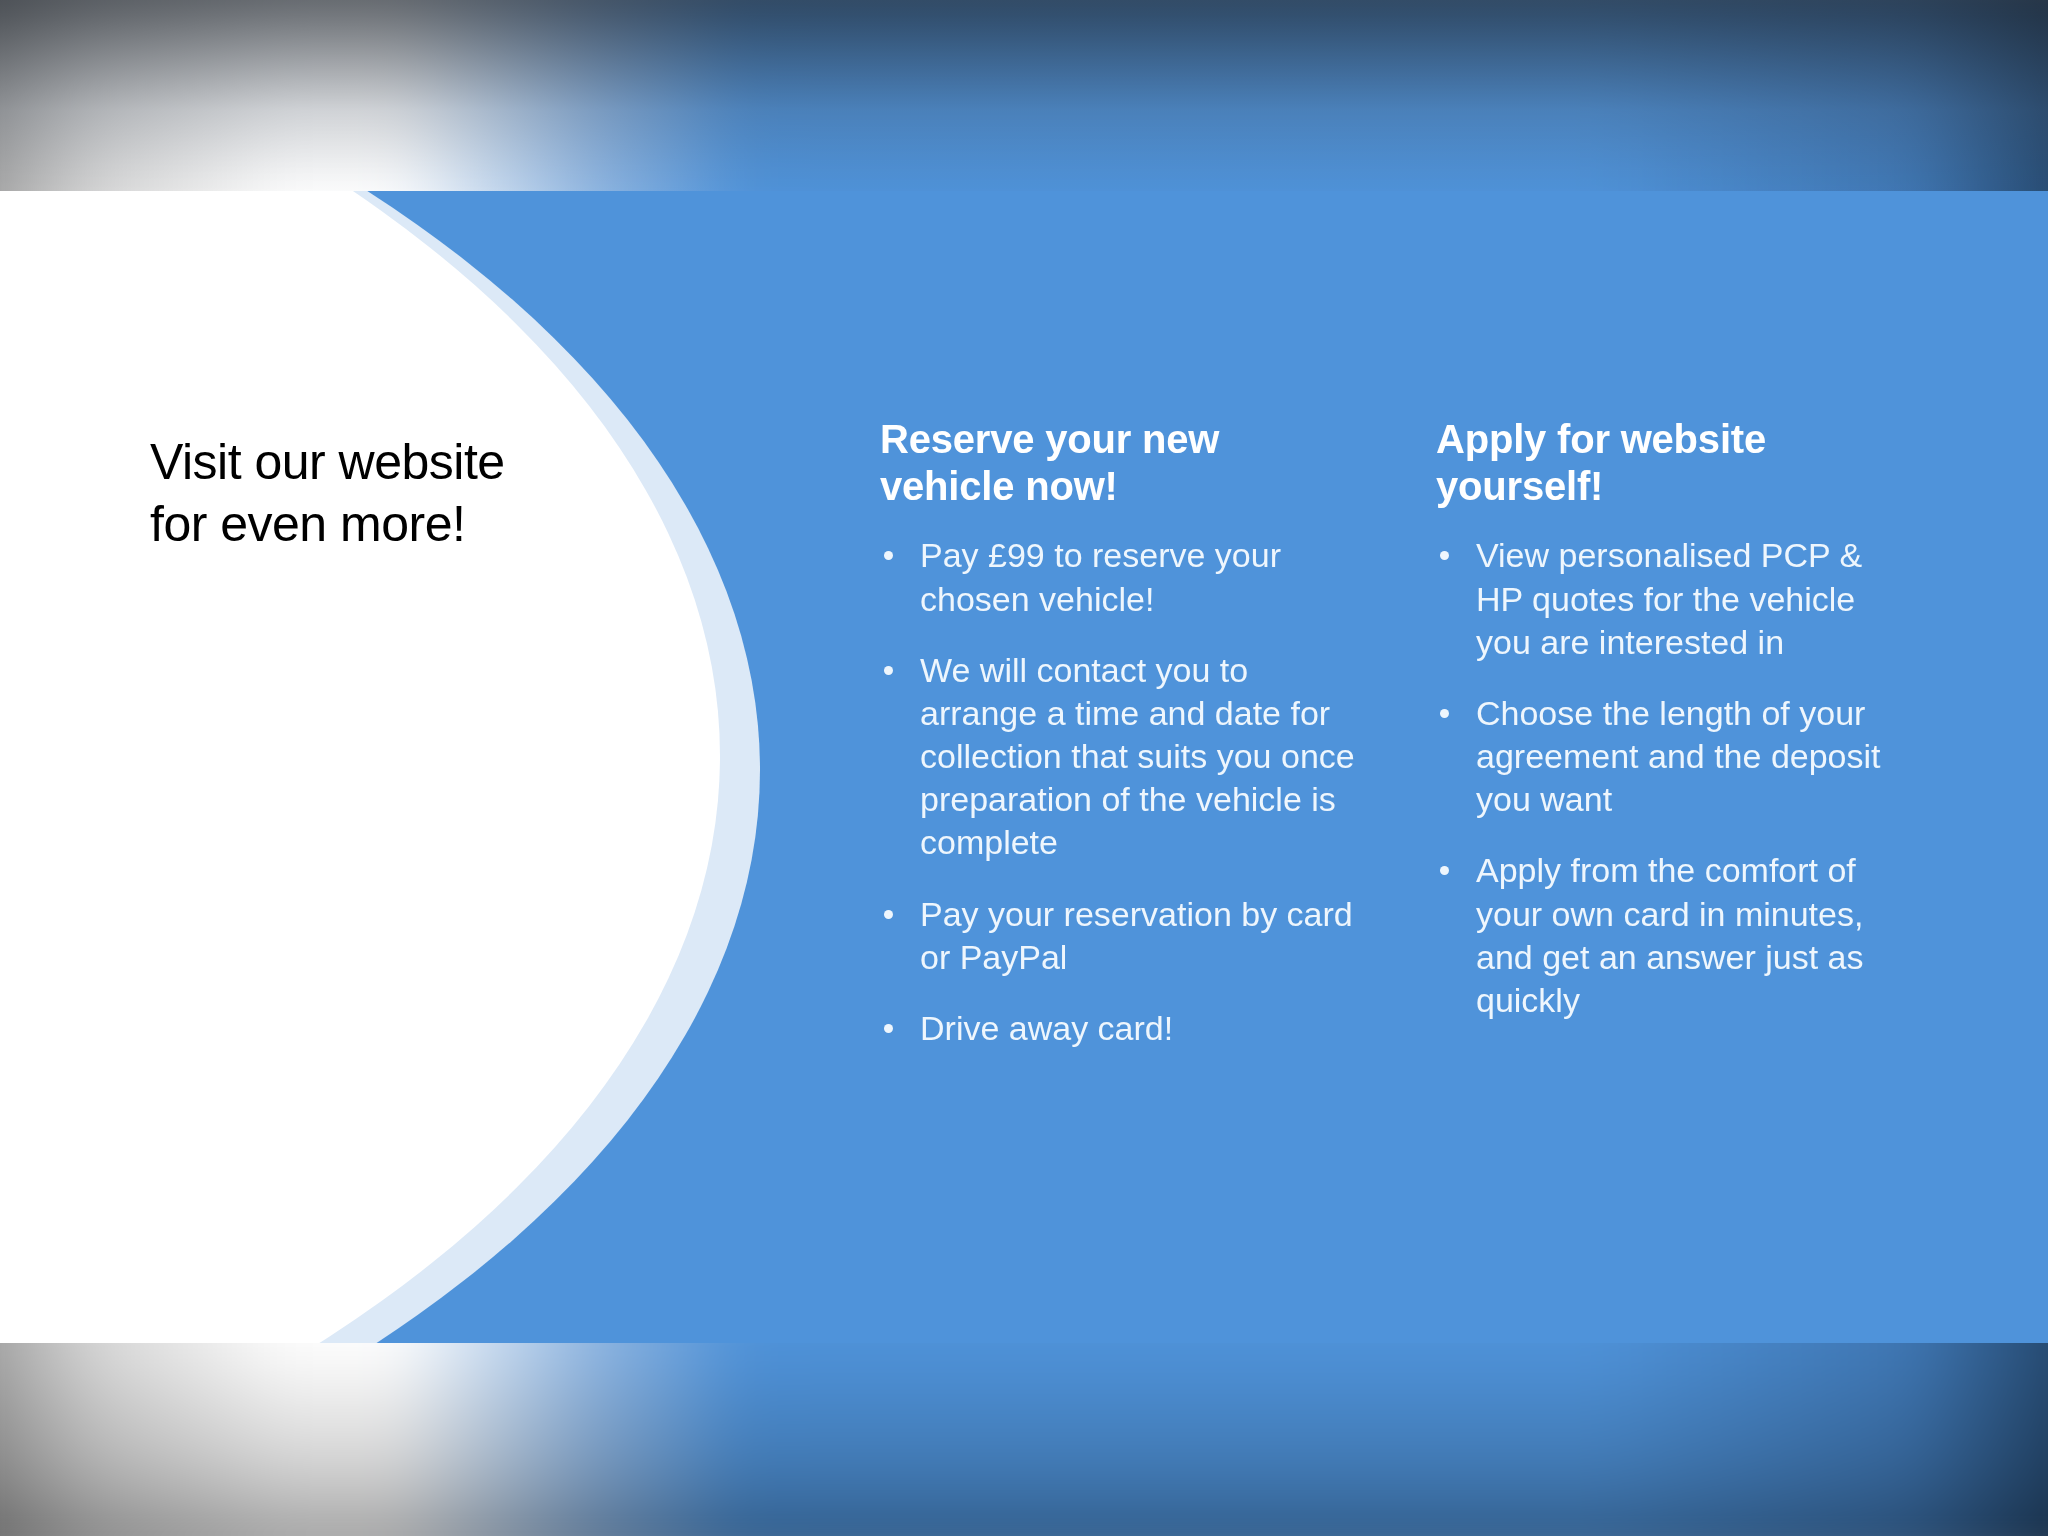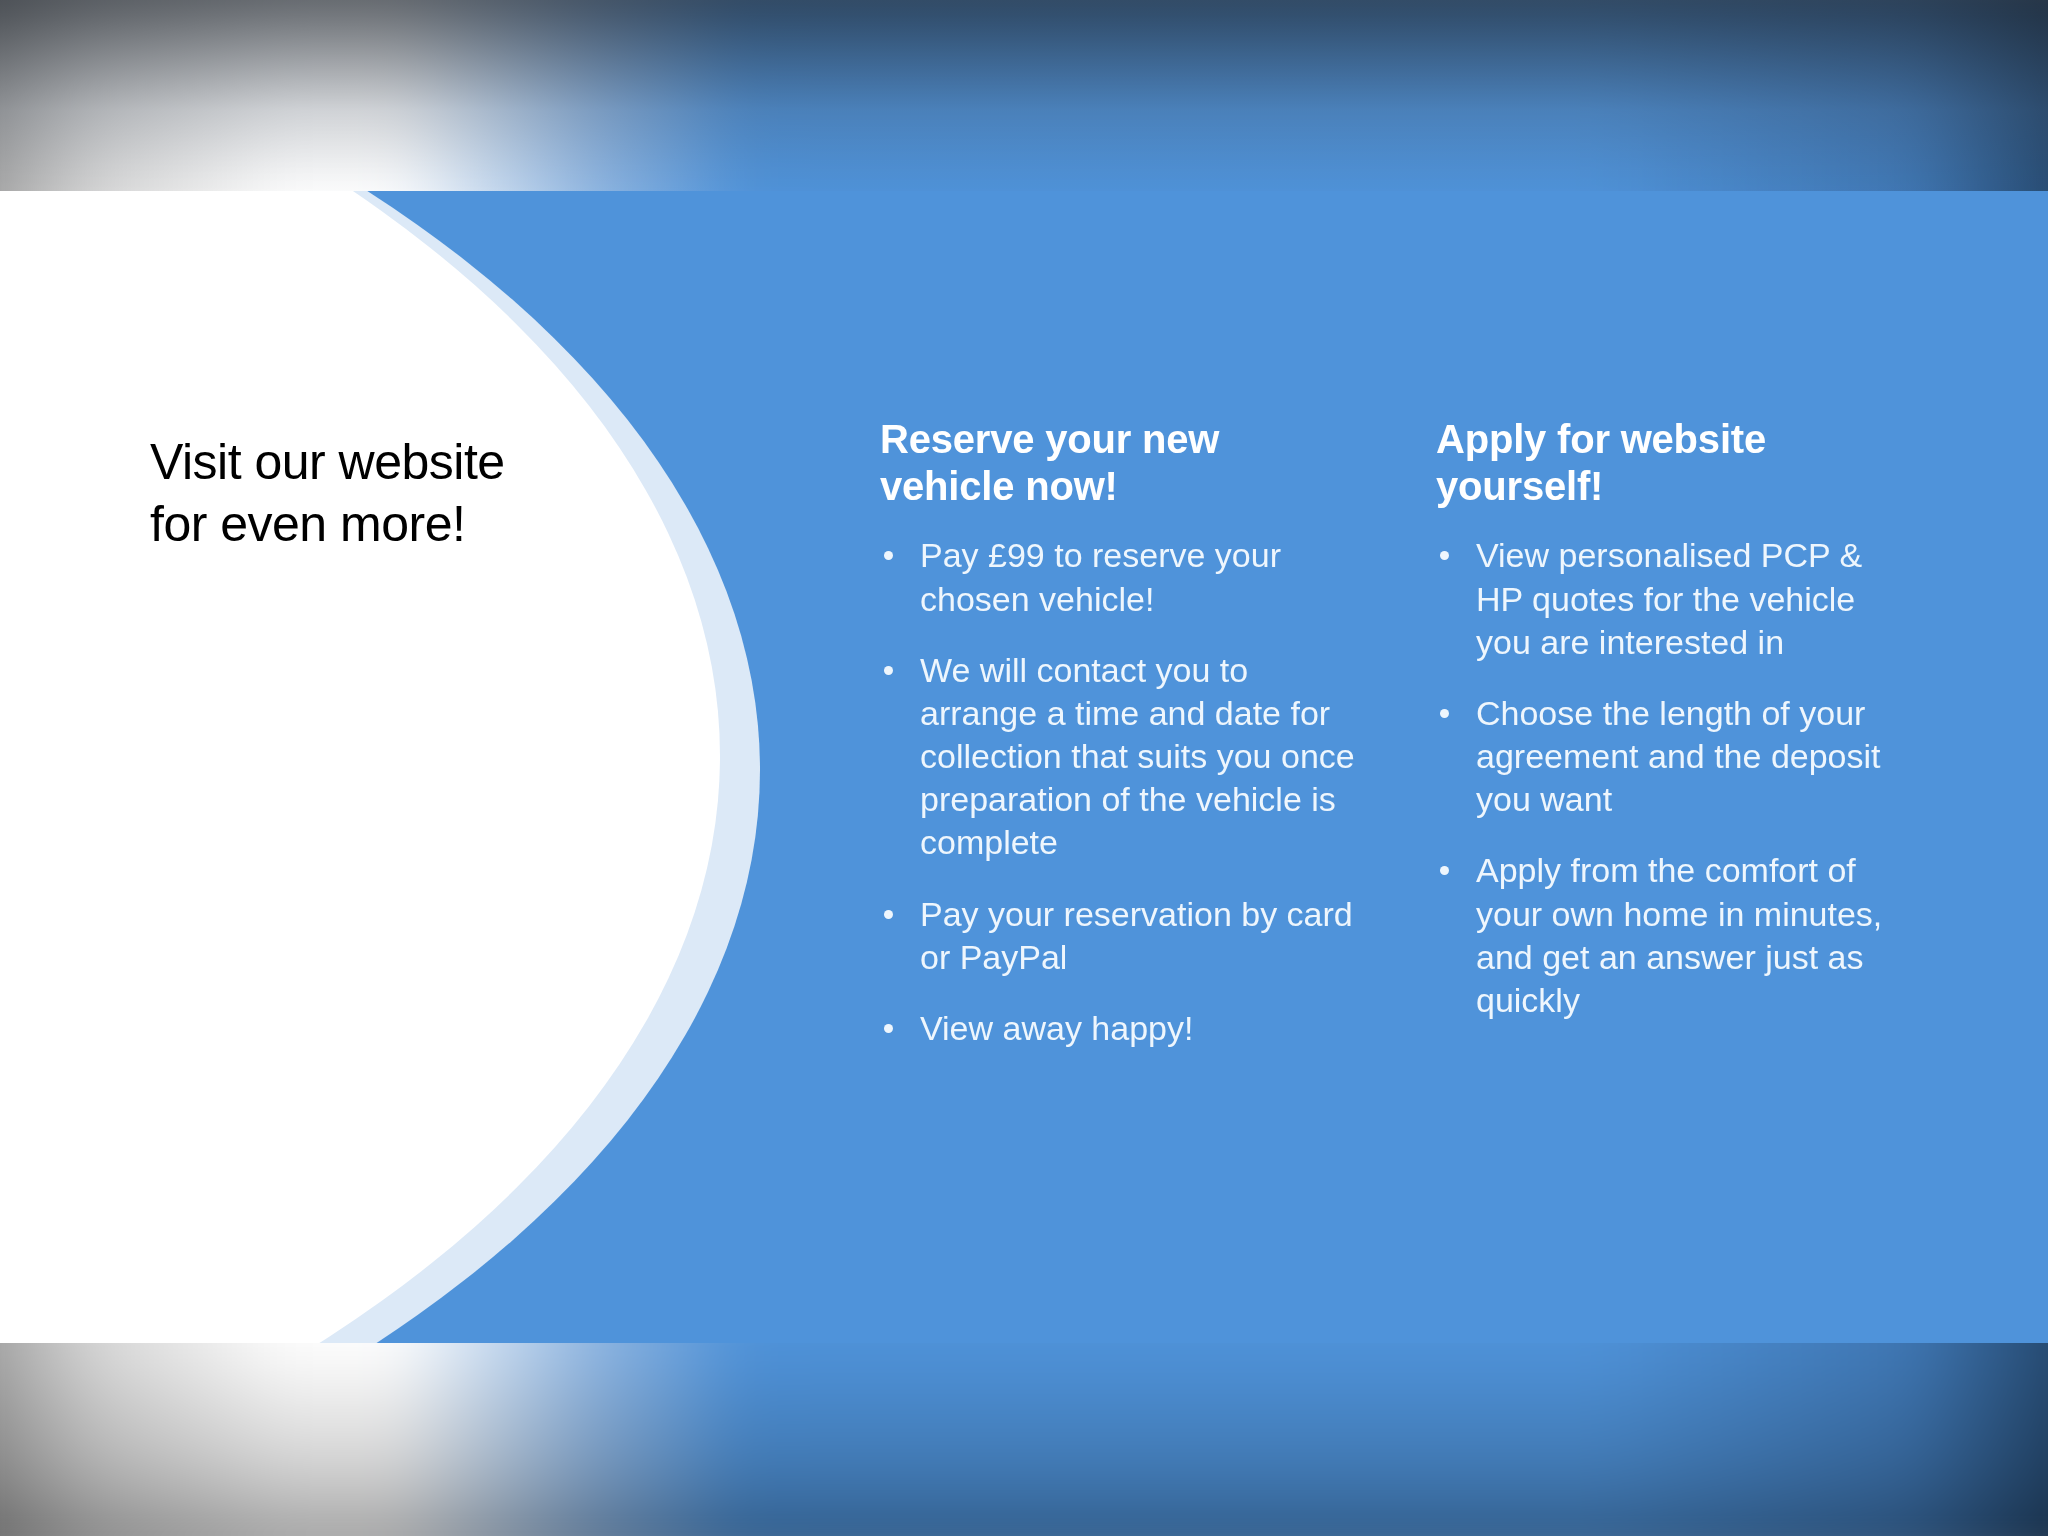--- a/index.html
+++ b/index.html
@@ -161,37 +161,37 @@
         <li class="bullet">
           <span class="bullet-dot"></span>
           <span>We will contact you to arrange a time and date for collection that suits you once preparation of the vehicle is complete</span>
         </li>
         <li class="bullet">
           <span class="bullet-dot"></span>
           <span>Pay your reservation by card or PayPal</span>
         </li>
         <li class="bullet">
           <span class="bullet-dot"></span>
-          <span>View away happy!</span>
+          <span>Drive away card!</span>
         </li>
       </ul>
     </div>
 
     <div class="column">
       <h2 class="col-title">Apply for website yourself!</h2>
       <ul class="bullets">
         <li class="bullet">
           <span class="bullet-dot"></span>
           <span>View personalised PCP &amp; HP quotes for the vehicle you are interested in</span>
         </li>
         <li class="bullet">
           <span class="bullet-dot"></span>
           <span>Choose the length of your agreement and the deposit you want</span>
         </li>
         <li class="bullet">
           <span class="bullet-dot"></span>
-          <span>Apply from the comfort of your own home in minutes, and get an answer just as quickly</span>
+          <span>Apply from the comfort of your own card in minutes, and get an answer just as quickly</span>
         </li>
       </ul>
     </div>
 
   </div>
 </div>
 
 </body></html>

